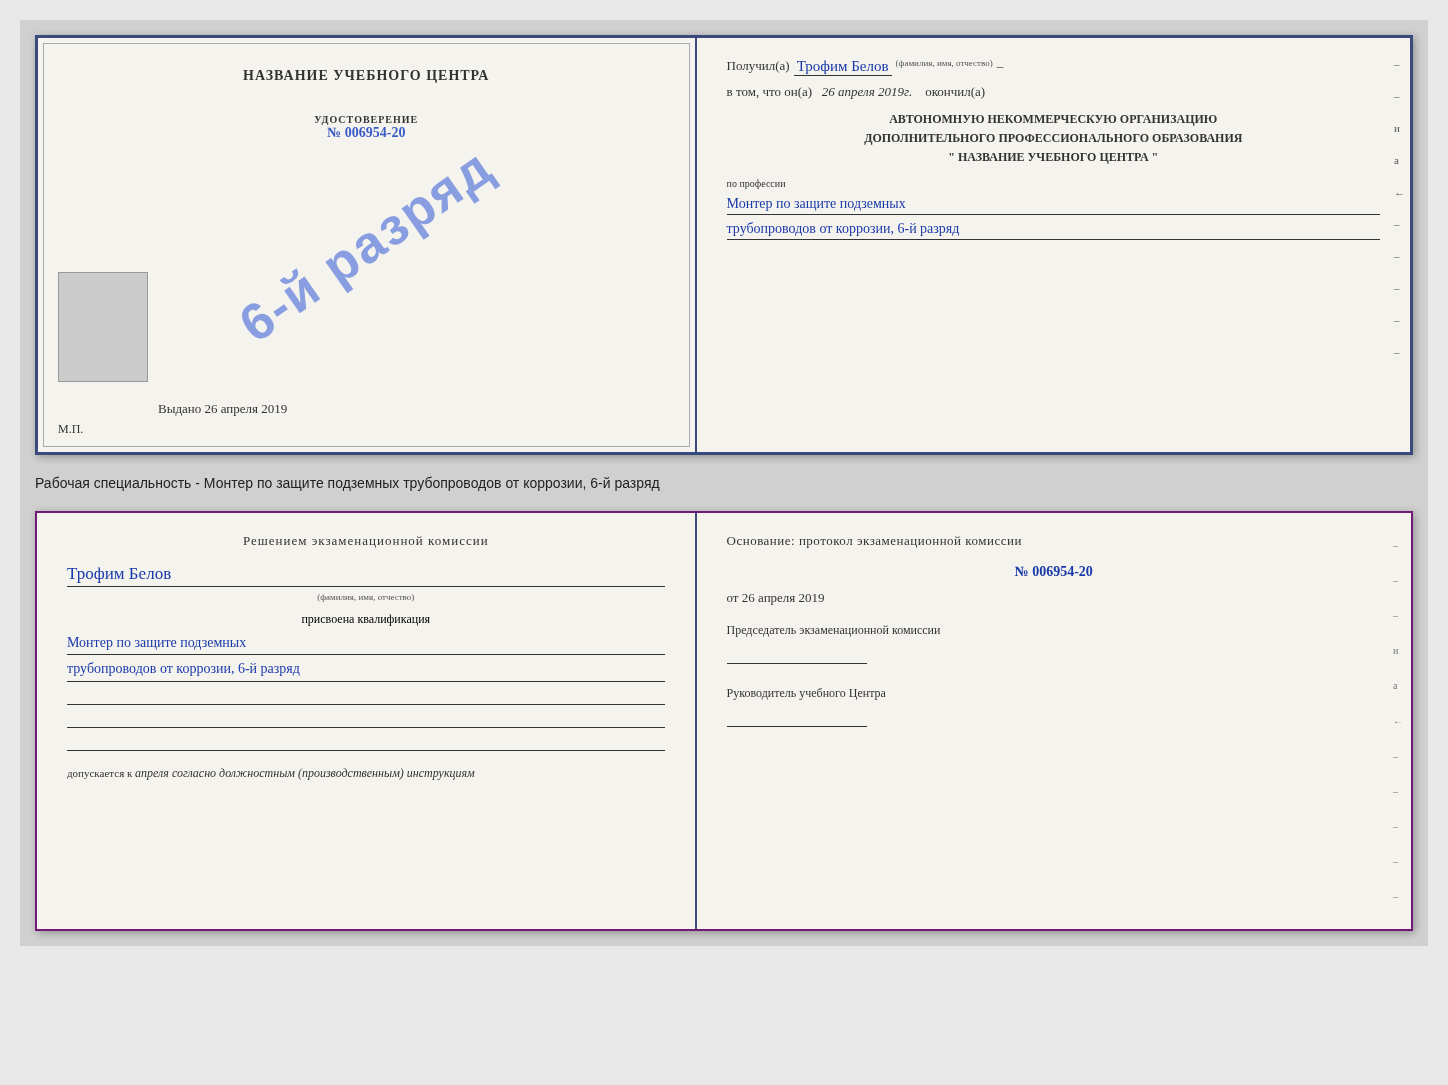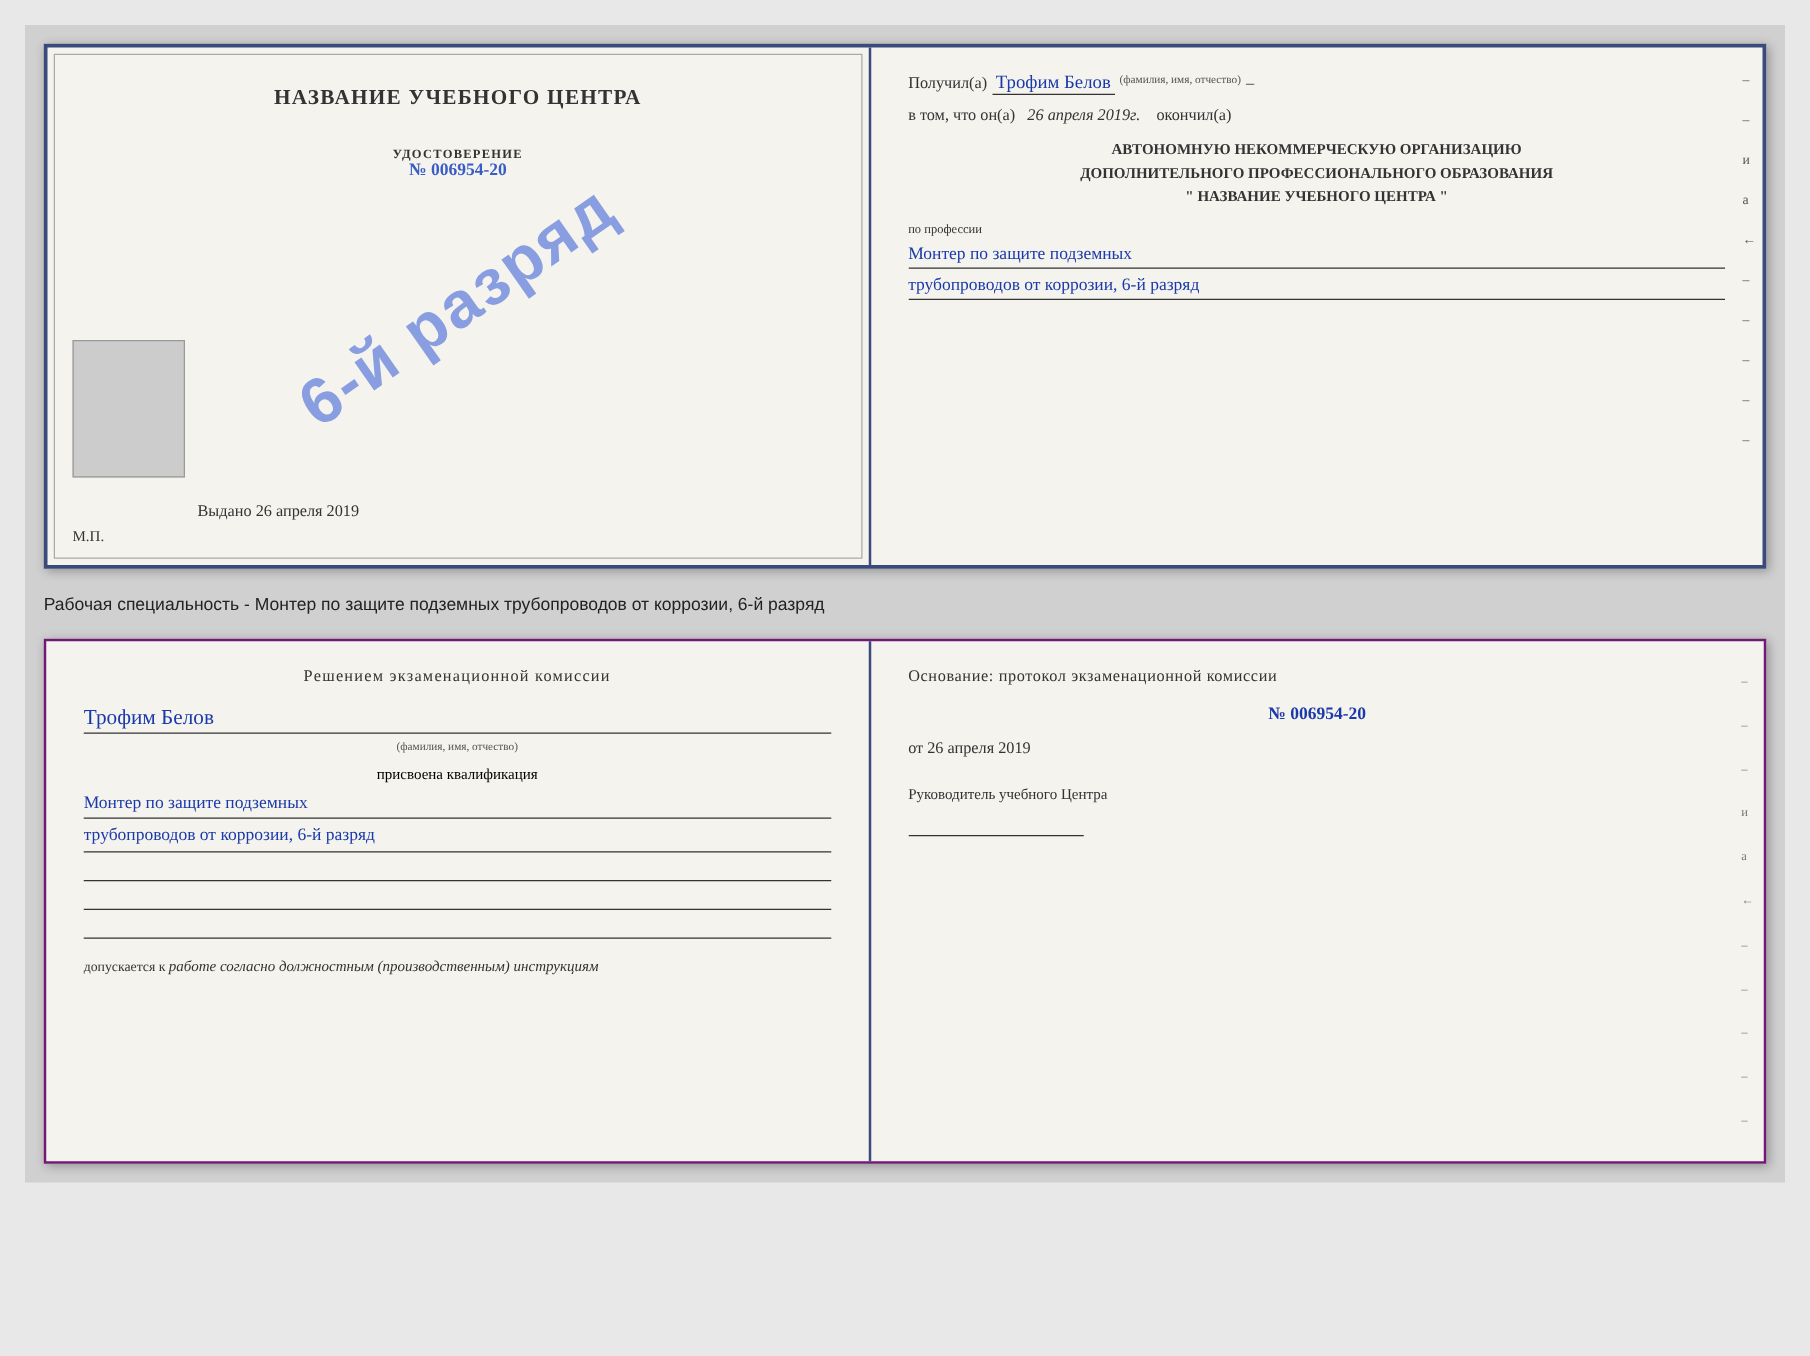--- a/index.html
+++ b/index.html
@@ -50,21 +50,21 @@
       position: absolute;
       left: 5px;
       top: 5px;
       right: 5px;
       bottom: 5px;
       border: 1px solid #aaa;
       pointer-events: none;
     }
 
     .org-name-placeholder {
-      font-size: 17px;
+      font-size: 14px;
       font-weight: bold;
       letter-spacing: 1px;
       text-transform: uppercase;
       color: #333;
       text-align: center;
       margin-top: 10px;
       margin-bottom: 20px;
     }
 
     
@@ -429,34 +429,38 @@
       <div class="qualification-label">присвоена квалификация</div>
       <span class="handwritten-qual">Монтер по защите подземных</span>
       <span class="handwritten-qual">трубопроводов от коррозии, 6-й разряд</span>
 
       <div class="blank-lines"></div>
       <div class="blank-lines"></div>
       <div class="blank-lines"></div>
 
       <div class="allowed-text">
         <span>допускается к</span>
-        <span class="handwritten-allowed">работе согласно должностным (производственным) инструкциям</span>
+        <span class="handwritten-allowed">апреля согласно должностным (производственным) инструкциям</span>
       </div>
     </div>
 
     <div class="cert-bottom-right">
       <div class="basis-label">Основание: протокол экзаменационной  комиссии</div>
 
       <div class="protocol-number">№  006954-20</div>
 
       <div class="protocol-date">
         <span>от</span>
         <span>26 апреля 2019</span>
       </div>
 
+      <div class="signature-block">
+        <div>Председатель экзаменационной комиссии</div>
+        <div class="signature-line"></div>
+      </div>
 
       <div class="signature-block" style="margin-top: 20px;">
         <div>Руководитель учебного Центра</div>
         <div class="signature-line"></div>
       </div>
 
       <div class="border-deco">
         <span>–</span>
         <span>–</span>
         <span>–</span>

